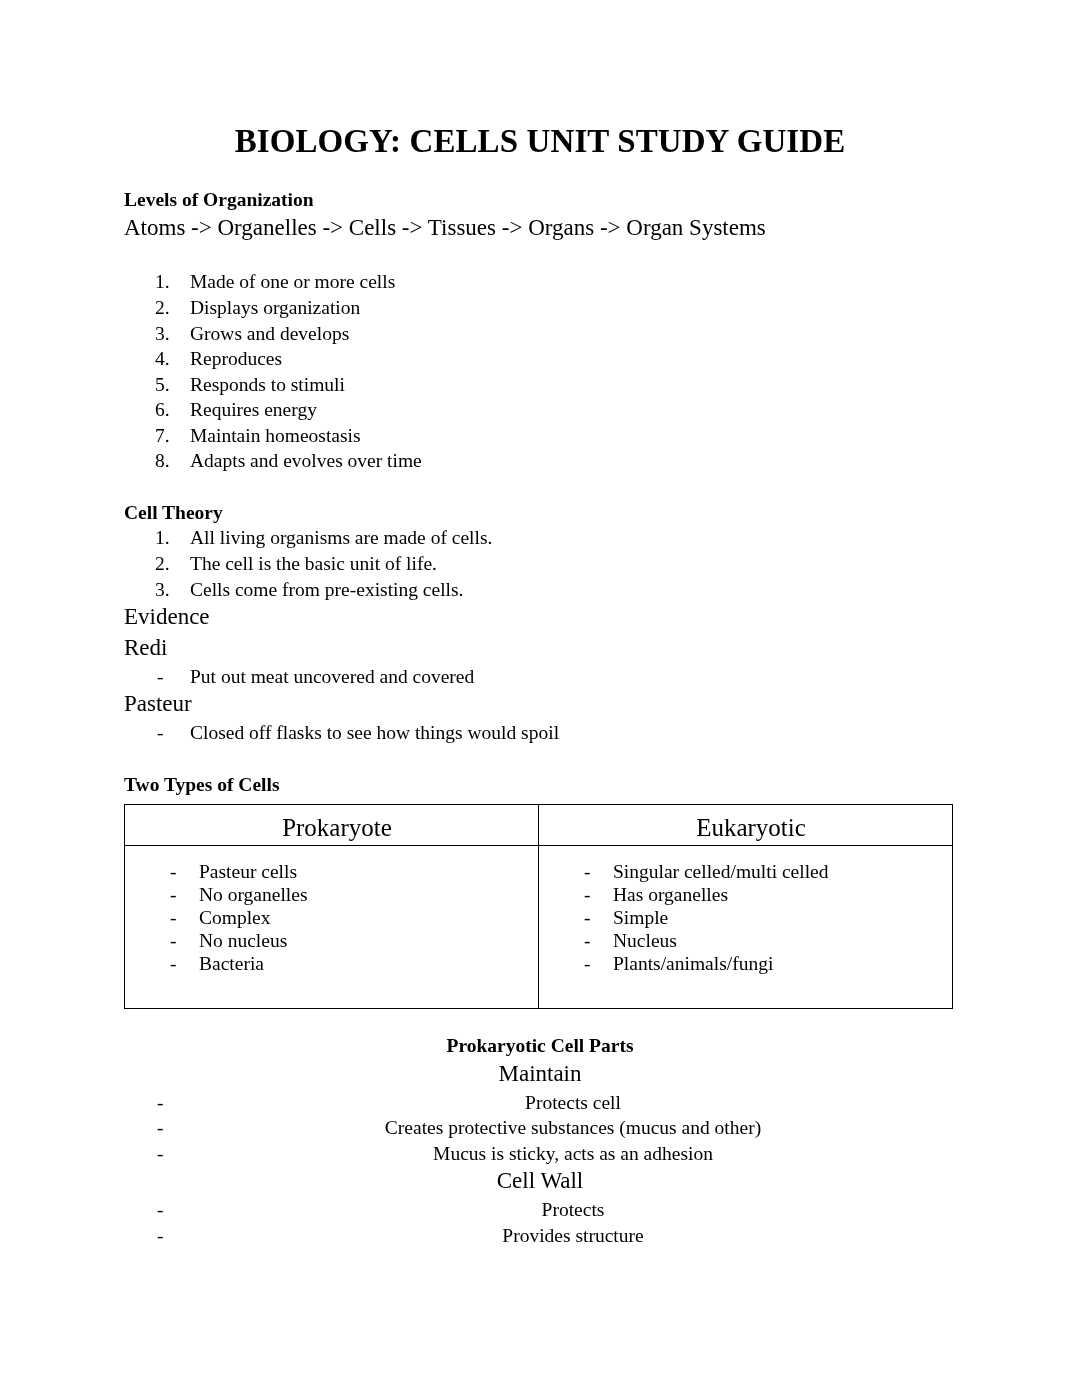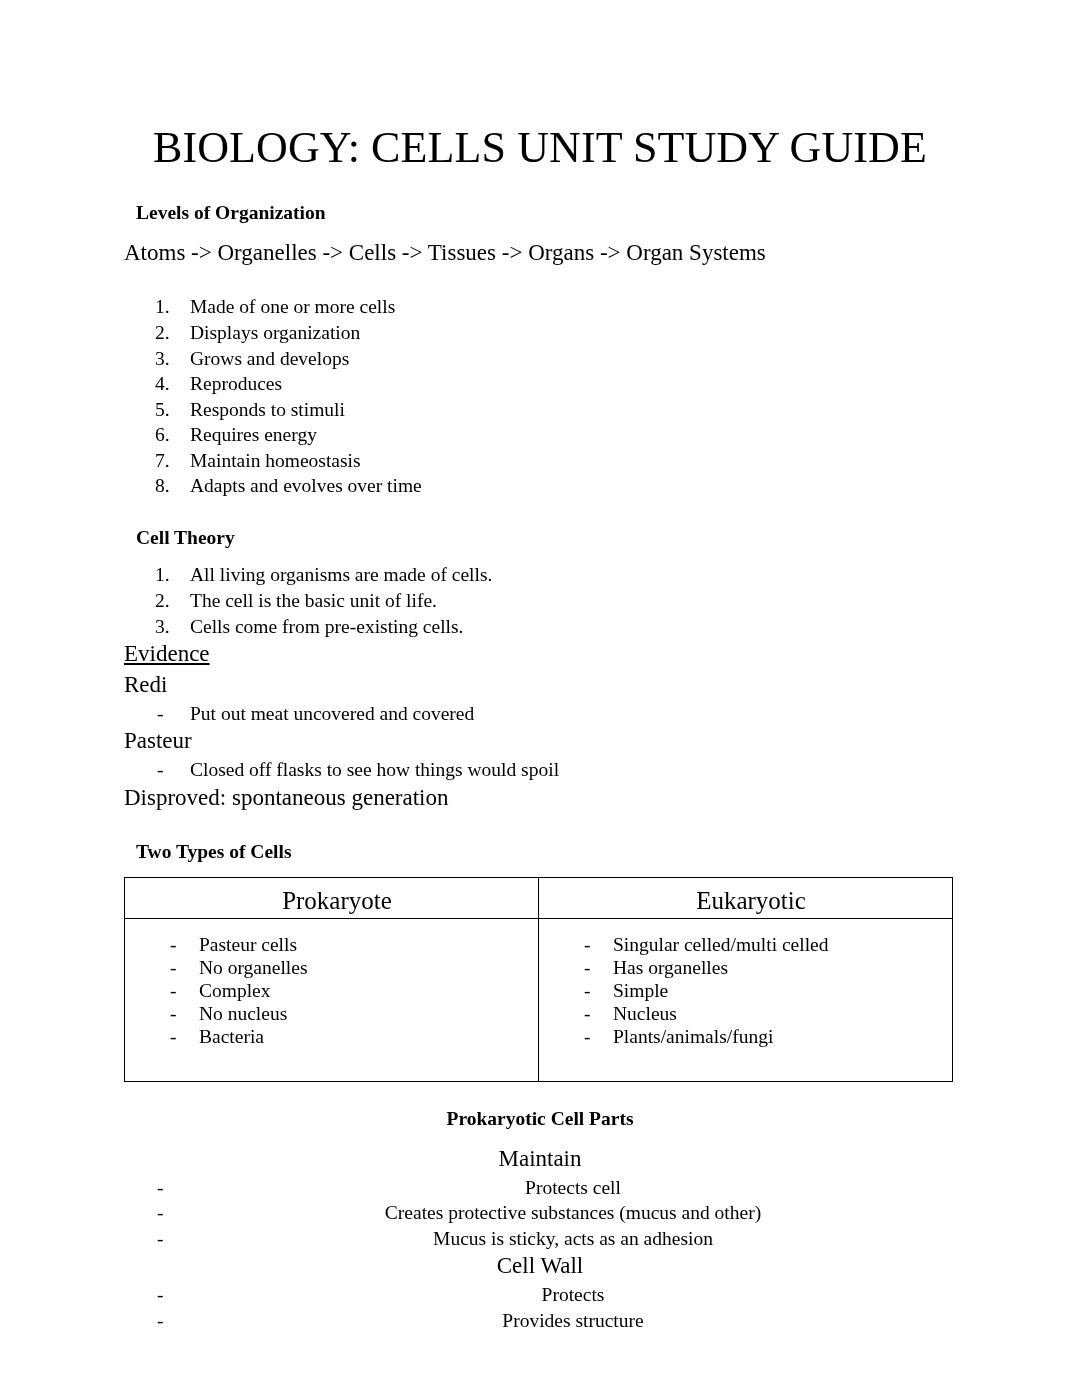--- a/index.html
+++ b/index.html
@@ -17,47 +17,46 @@
   .page {
     position: relative;
     width: 1080px;
     height: 1397px;
     box-sizing: border-box;
     padding: 0 124px;
     background: #ffffff;
   }
   .doc-title {
     text-align: center;
-    font-weight: normal;
-    font-size: 44px;
+    font-weight: bold;
+    font-size: 33px;
     line-height: 1.18;
     margin: 0;
     padding-top: 122px;
     letter-spacing: 0.1px;
   }
   .section {
     margin-top: 26px;
   }
   .section.tight {
     margin-top: 24px;
     text-align: center;
   }
   .heading {
     font-weight: bold;
     font-size: 19.5px;
     line-height: 1.32;
-    margin: 12px;
+    margin: 0;
   }
   .para {
     font-size: 23px;
     line-height: 1.34;
     margin: 0;
   }
   .underlined {
-    text-decoration: underline;
     text-underline-offset: 2px;
   }
   ol.numbered {
     list-style: none;
     margin: 0;
     padding: 0;
   }
   ol.numbered > li {
     position: relative;
     font-size: 19.5px;
@@ -156,21 +155,20 @@
     </ol>
     <div class="para"><span class="underlined">Evidence</span></div>
     <div class="para">Redi</div>
     <ul class="dashed">
       <li><span class="marker">-</span><span>Put out meat uncovered and covered</span></li>
     </ul>
     <div class="para">Pasteur</div>
     <ul class="dashed">
       <li><span class="marker">-</span><span>Closed off flasks to see how things would spoil</span></li>
     </ul>
-    <div class="para">Disproved: spontaneous generation</div>
   </div>
 
   <div class="section">
     <div class="heading">Two Types of Cells</div>
     <table class="cells-table">
       <tbody>
         <tr>
           <td class="col-a">
             <div class="th-cell">Prokaryote</div>
           </td>

